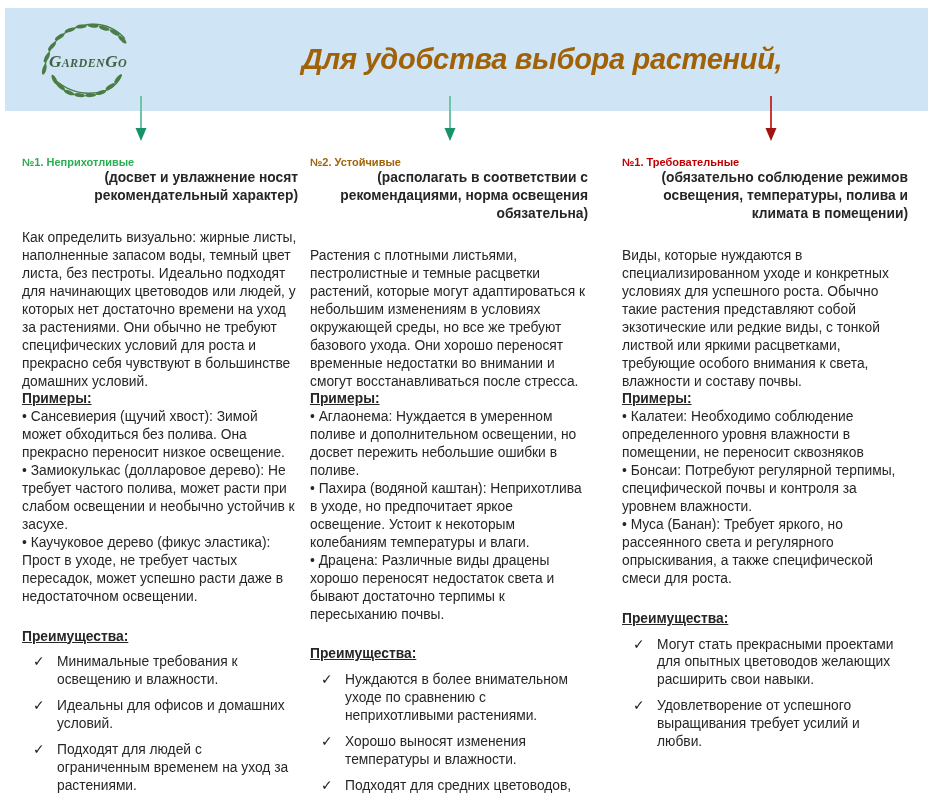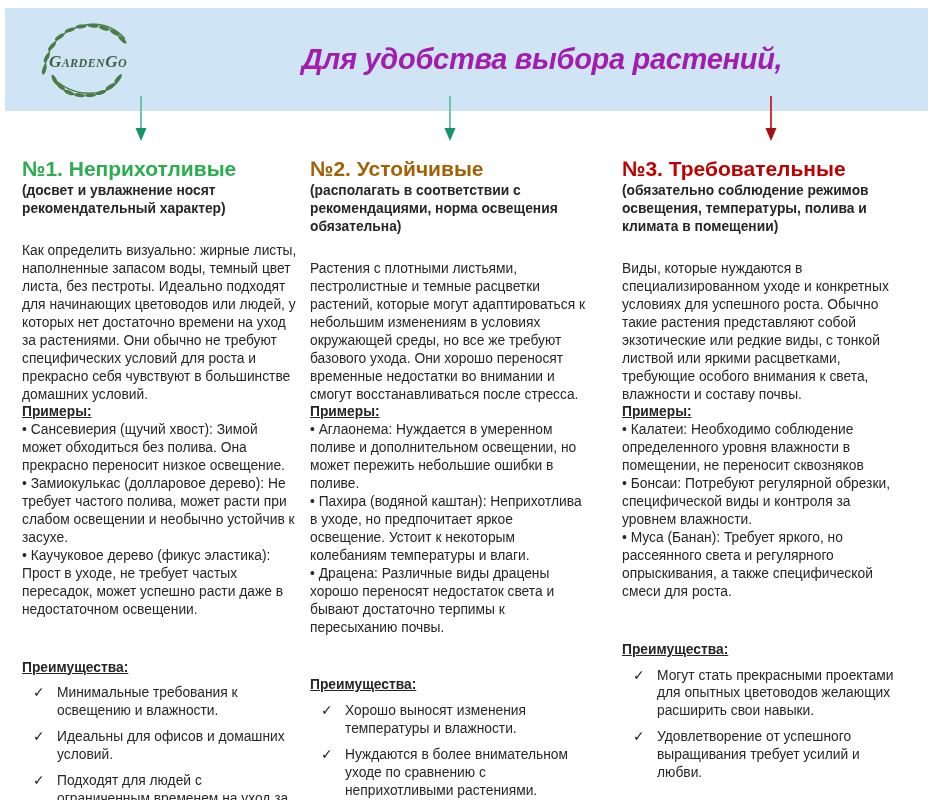--- a/index.html
+++ b/index.html
@@ -5,34 +5,34 @@
   html,body{margin:0;padding:0;background:#fff;}
   .page{position:relative;width:933px;height:800px;background:#ffffff;overflow:hidden;
         font-family:"Liberation Sans",sans-serif;color:#262626;}
   
   .band{position:absolute;left:5px;top:8px;width:923px;height:103px;background:#cfe4f5;
         display:flex;align-items:center;font-style:italic;}
   .logo{width:165px;display:flex;justify-content:center;align-items:center;}
   .logo svg text{font-family:"Liberation Serif",serif;font-variant:small-caps;
         font-weight:bold;fill:#3f6344;letter-spacing:.5px;}
   .title{flex:1;text-align:center;font-size:29px;line-height:37px;font-weight:600;
-        color:#a21caf;letter-spacing:-.3px;padding-right:14px;}
+        color:#a16207;letter-spacing:-.3px;padding-right:14px;}
   
   .arrow{position:absolute;top:96px;width:14px;height:46px;}
   
   .col{position:absolute;top:155px;font-size:13.8px;line-height:1.3;}
   .col1{left:22px;width:276px;}
   .col2{left:310px;width:278px;}
   .col3{left:622px;width:286px;}
-  .cat-title{font-size:21px;font-weight:700;margin:0;}
+  .cat-title{font-size:11px;font-weight:700;margin:0;}
   .accent-1{color:#2aae4f;} .accent-2{color:#a16207;} .accent-3{color:#c00000;}
-  .subtitle{font-weight:700;margin:0;}
+  .subtitle{font-weight:700;margin:0;text-align:right;}
   .desc{margin:24px 0 0 0;}
   .sec-label{font-weight:700;text-decoration:underline;margin:0;}
-  .sec-label.gap{margin-top:40px;}
+  .sec-label.gap{margin-top:22px;}
   .bullet{margin:0;}
   .bullet::before{content:"\2022\00a0";}
   .check{margin:8px;position:relative;padding-left:27px;}
   .check::before{content:"\2713";position:absolute;left:3px;top:0;color:#1a1a1a;}
 </style>
 </head>
 <body>
 
 <div class="page">
 
@@ -97,35 +97,35 @@
     <p class="check">Минимальные требования к освещению и влажности.</p>
     <p class="check">Идеальны для офисов и домашних условий.</p>
     <p class="check">Подходят для людей с ограниченным временем на уход за растениями.</p>
   </div>
 
   <div class="col col2">
     <p class="cat-title accent-2">№2. Устойчивые</p>
     <p class="subtitle">(располагать в соответствии с рекомендациями, норма освещения обязательна)</p>
     <p class="desc">Растения с плотными листьями, пестролистные и темные расцветки растений, которые могут адаптироваться к небольшим изменениям в условиях окружающей среды, но все же требуют базового ухода. Они хорошо переносят временные недостатки во внимании и смогут восстанавливаться после стресса.</p>
     <p class="sec-label">Примеры:</p>
-    <p class="bullet">Аглаонема: Нуждается в умеренном поливе и дополнительном освещении, но может пережить небольшие ошибки в поливе.</p>
+    <p class="bullet">Аглаонема: Нуждается в умеренном поливе и дополнительном освещении, но досвет пережить небольшие ошибки в поливе.</p>
     <p class="bullet">Пахира (водяной каштан): Неприхотлива в уходе, но предпочитает яркое освещение. Устоит к некоторым колебаниям температуры и влаги.</p>
     <p class="bullet">Драцена: Различные виды драцены хорошо переносят недостаток света и бывают достаточно терпимы к пересыханию почвы.</p>
     <p class="sec-label gap">Преимущества:</p>
+    <p class="check">Нуждаются в более внимательном уходе по сравнению с неприхотливыми растениями.</p>
     <p class="check">Хорошо выносят изменения температуры и влажности.</p>
-    <p class="check">Нуждаются в более внимательном уходе по сравнению с неприхотливыми растениями.</p>
     <p class="check">Подходят для средних цветоводов, которые хотят развивать свои навыки.</p>
   </div>
 
   <div class="col col3">
-    <p class="cat-title accent-3">№3. Требовательные</p>
+    <p class="cat-title accent-3">№1. Требовательные</p>
     <p class="subtitle">(обязательно соблюдение режимов освещения, температуры, полива и климата в помещении)</p>
     <p class="desc">Виды, которые нуждаются в специализированном уходе и конкретных условиях для успешного роста. Обычно такие растения представляют собой экзотические или редкие виды, с тонкой листвой или яркими расцветками, требующие особого внимания к света, влажности и составу почвы.</p>
     <p class="sec-label">Примеры:</p>
     <p class="bullet">Калатеи: Необходимо соблюдение определенного уровня влажности в помещении, не переносит сквозняков</p>
-    <p class="bullet">Бонсаи: Потребуют регулярной обрезки, специфической виды и контроля за уровнем влажности.</p>
+    <p class="bullet">Бонсаи: Потребуют регулярной терпимы, специфической почвы и контроля за уровнем влажности.</p>
     <p class="bullet">Муса (Банан): Требует яркого, но рассеянного света и регулярного опрыскивания, а также специфической смеси для роста.</p>
     <p class="sec-label gap">Преимущества:</p>
     <p class="check">Могут стать прекрасными проектами для опытных цветоводов желающих расширить свои навыки.</p>
     <p class="check">Удовлетворение от успешного выращивания требует усилий и любви.</p>
   </div>
 
 </div>
 
 </body></html>

